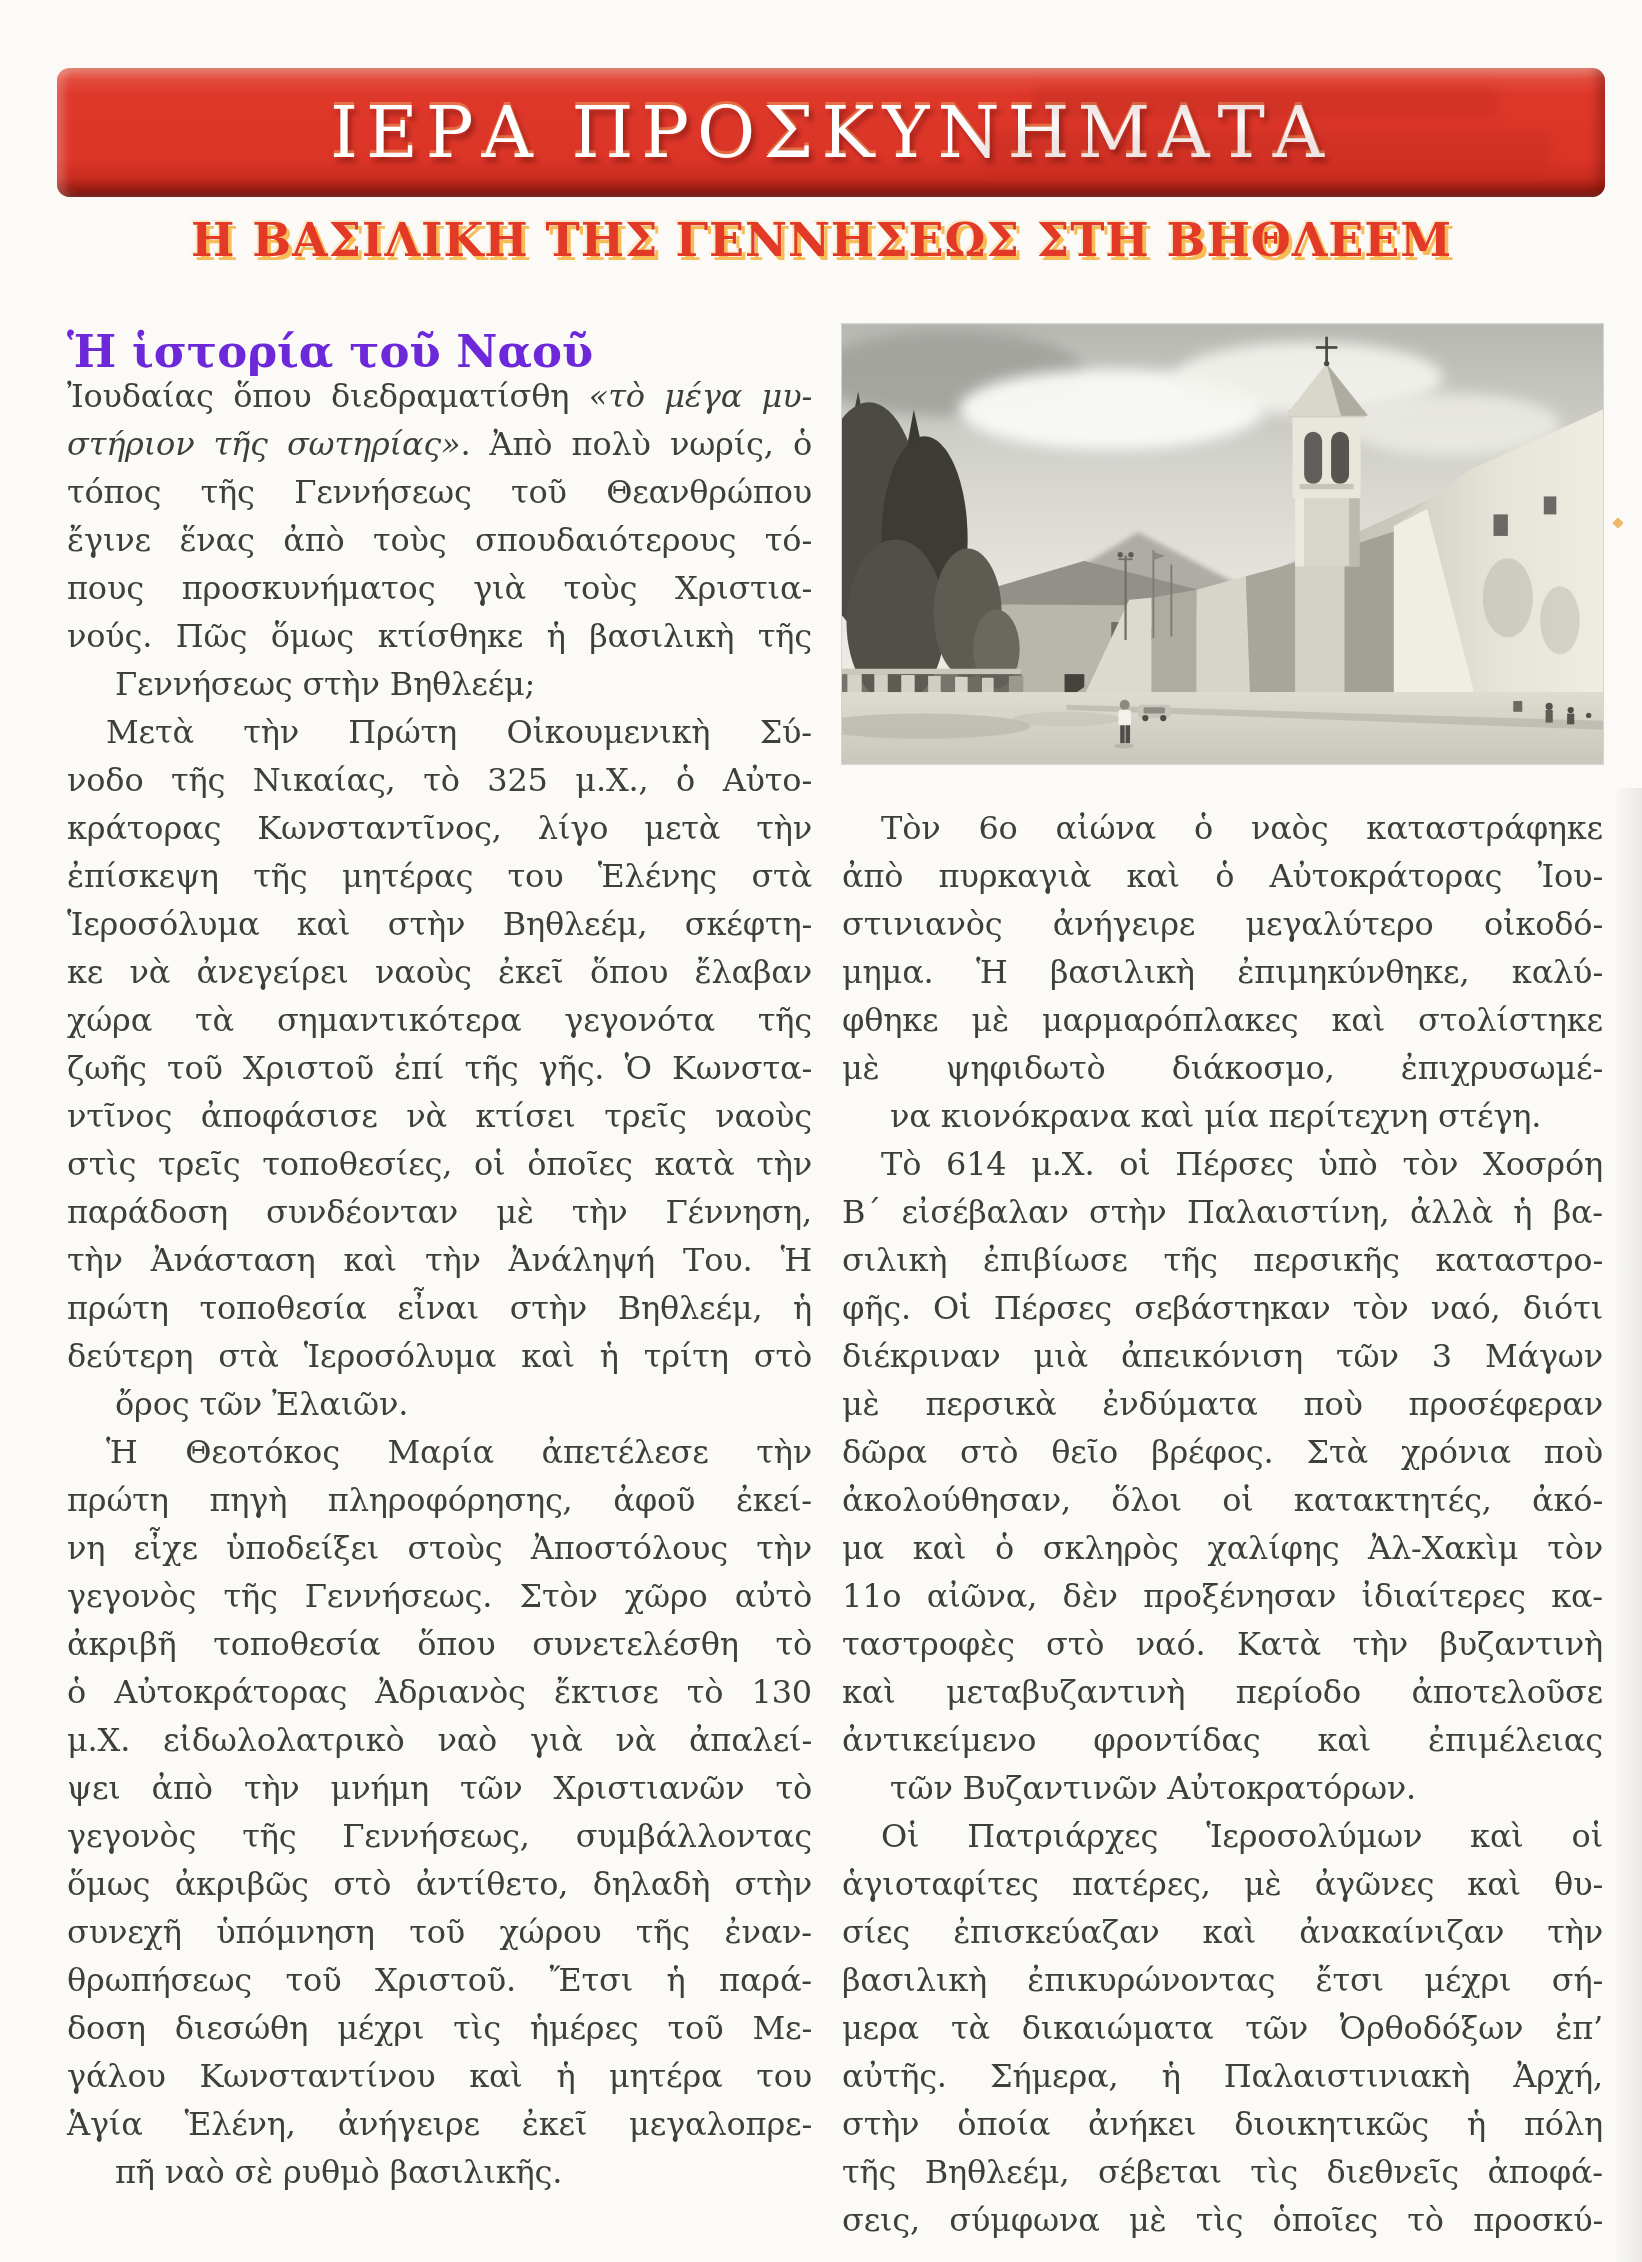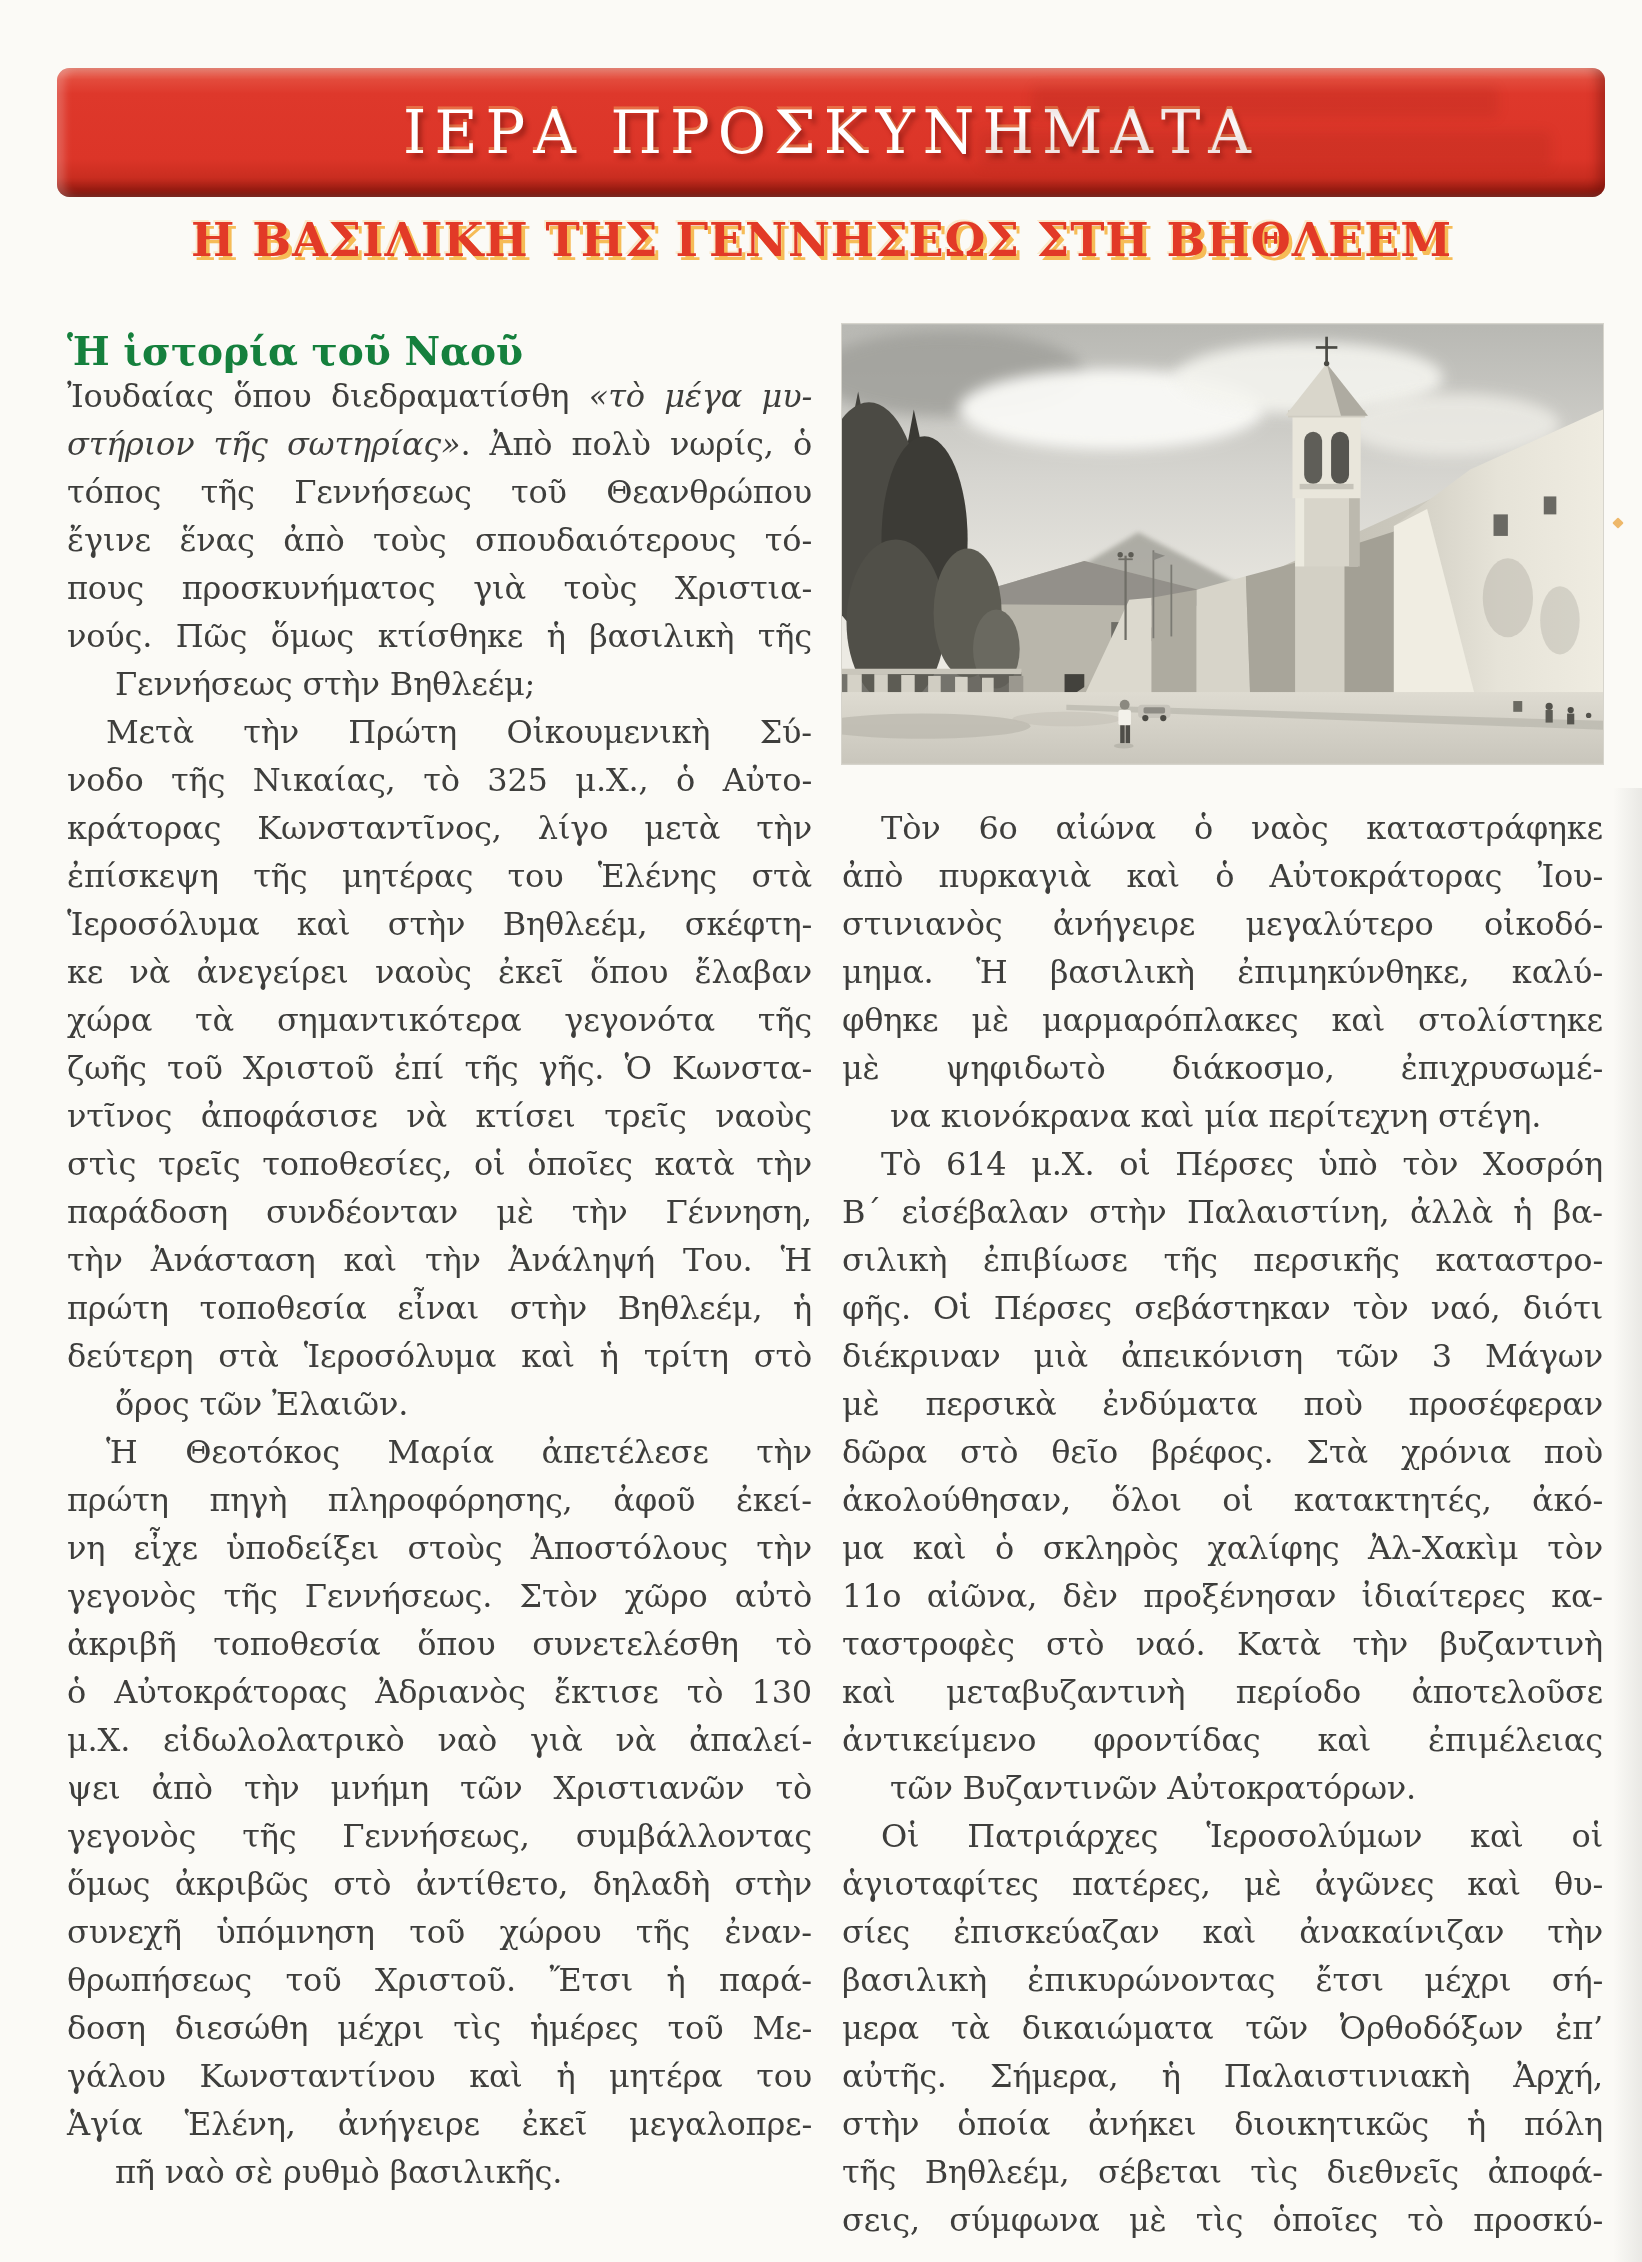--- a/index.html
+++ b/index.html
@@ -10,37 +10,37 @@
   }
   
   .banner{
     position:absolute;left:57px;top:68px;width:1548px;height:129px;
     border-radius:12.5px;
     background:linear-gradient(180deg,#ee8070 0%,#e34b3c 9%,#de382b 20%,#dc3528 70%,#c92d20 85%,#931a10 96%,#70130a 100%);
     box-shadow:inset 7.2px 0 9px rgba(255,255,255,.22), inset -7.2px -2.7px 10.7px rgba(90,10,5,.38);
     display:flex;align-items:center;justify-content:center;
   }
   .banner-text{
-    color:#ffffff;font-size:59px;letter-spacing:8px;white-space:nowrap;
+    color:#ffffff;font-size:71px;letter-spacing:8px;white-space:nowrap;
     text-shadow:0 -2.7px 0 rgba(250,214,120,.35), 3.6px 4.5px 5.4px rgba(90,12,6,.45);
   }
   .ghost{position:absolute;background:rgba(120,16,8,.11);border-radius:7.2px;filter:blur(5.4px);}
   .ghost.g1{right:107px;top:18px;width:466px;height:32px;}
   .ghost.g2{right:54px;top:63px;width:573px;height:36px;}
   
   .article-title{
     position:absolute;top:213px;left:0;width:100%;text-align:center;
     font-weight:bold;font-size:46px;letter-spacing:0.9px;color:#e23a27;white-space:nowrap;
     text-shadow:3.6px 3.6px 0 rgba(244,176,59,.85), -1.8px -1.8px 0 rgba(244,176,59,.22);
   }
   
   .col{position:absolute;color:#3e3e3c;font-size:32px;}
   .col-left{left:67px;top:331px;width:745px;}
   .col-right{left:842px;top:324px;width:761px;}
-  .section-heading{font-weight:bold;font-size:39px;line-height:41px;color:#15803d;margin:0;}
+  .section-heading{font-weight:bold;font-size:45px;line-height:41px;color:#6d28d9;margin:0;}
   .line{
     line-height:48px;letter-spacing:-0.2px;
     text-align:justify;text-align-last:justify;text-justify:inter-word;
   }
   .line.ind{padding-left:39px;}
   .line.last{text-align-last:left;margin-left:48px;}
   .line em{font-style:italic;}
   .photo{display:block;margin:0;outline:0.9px solid #d6d4cc;}
   .lines-after-photo{margin-top:40px;}
   

